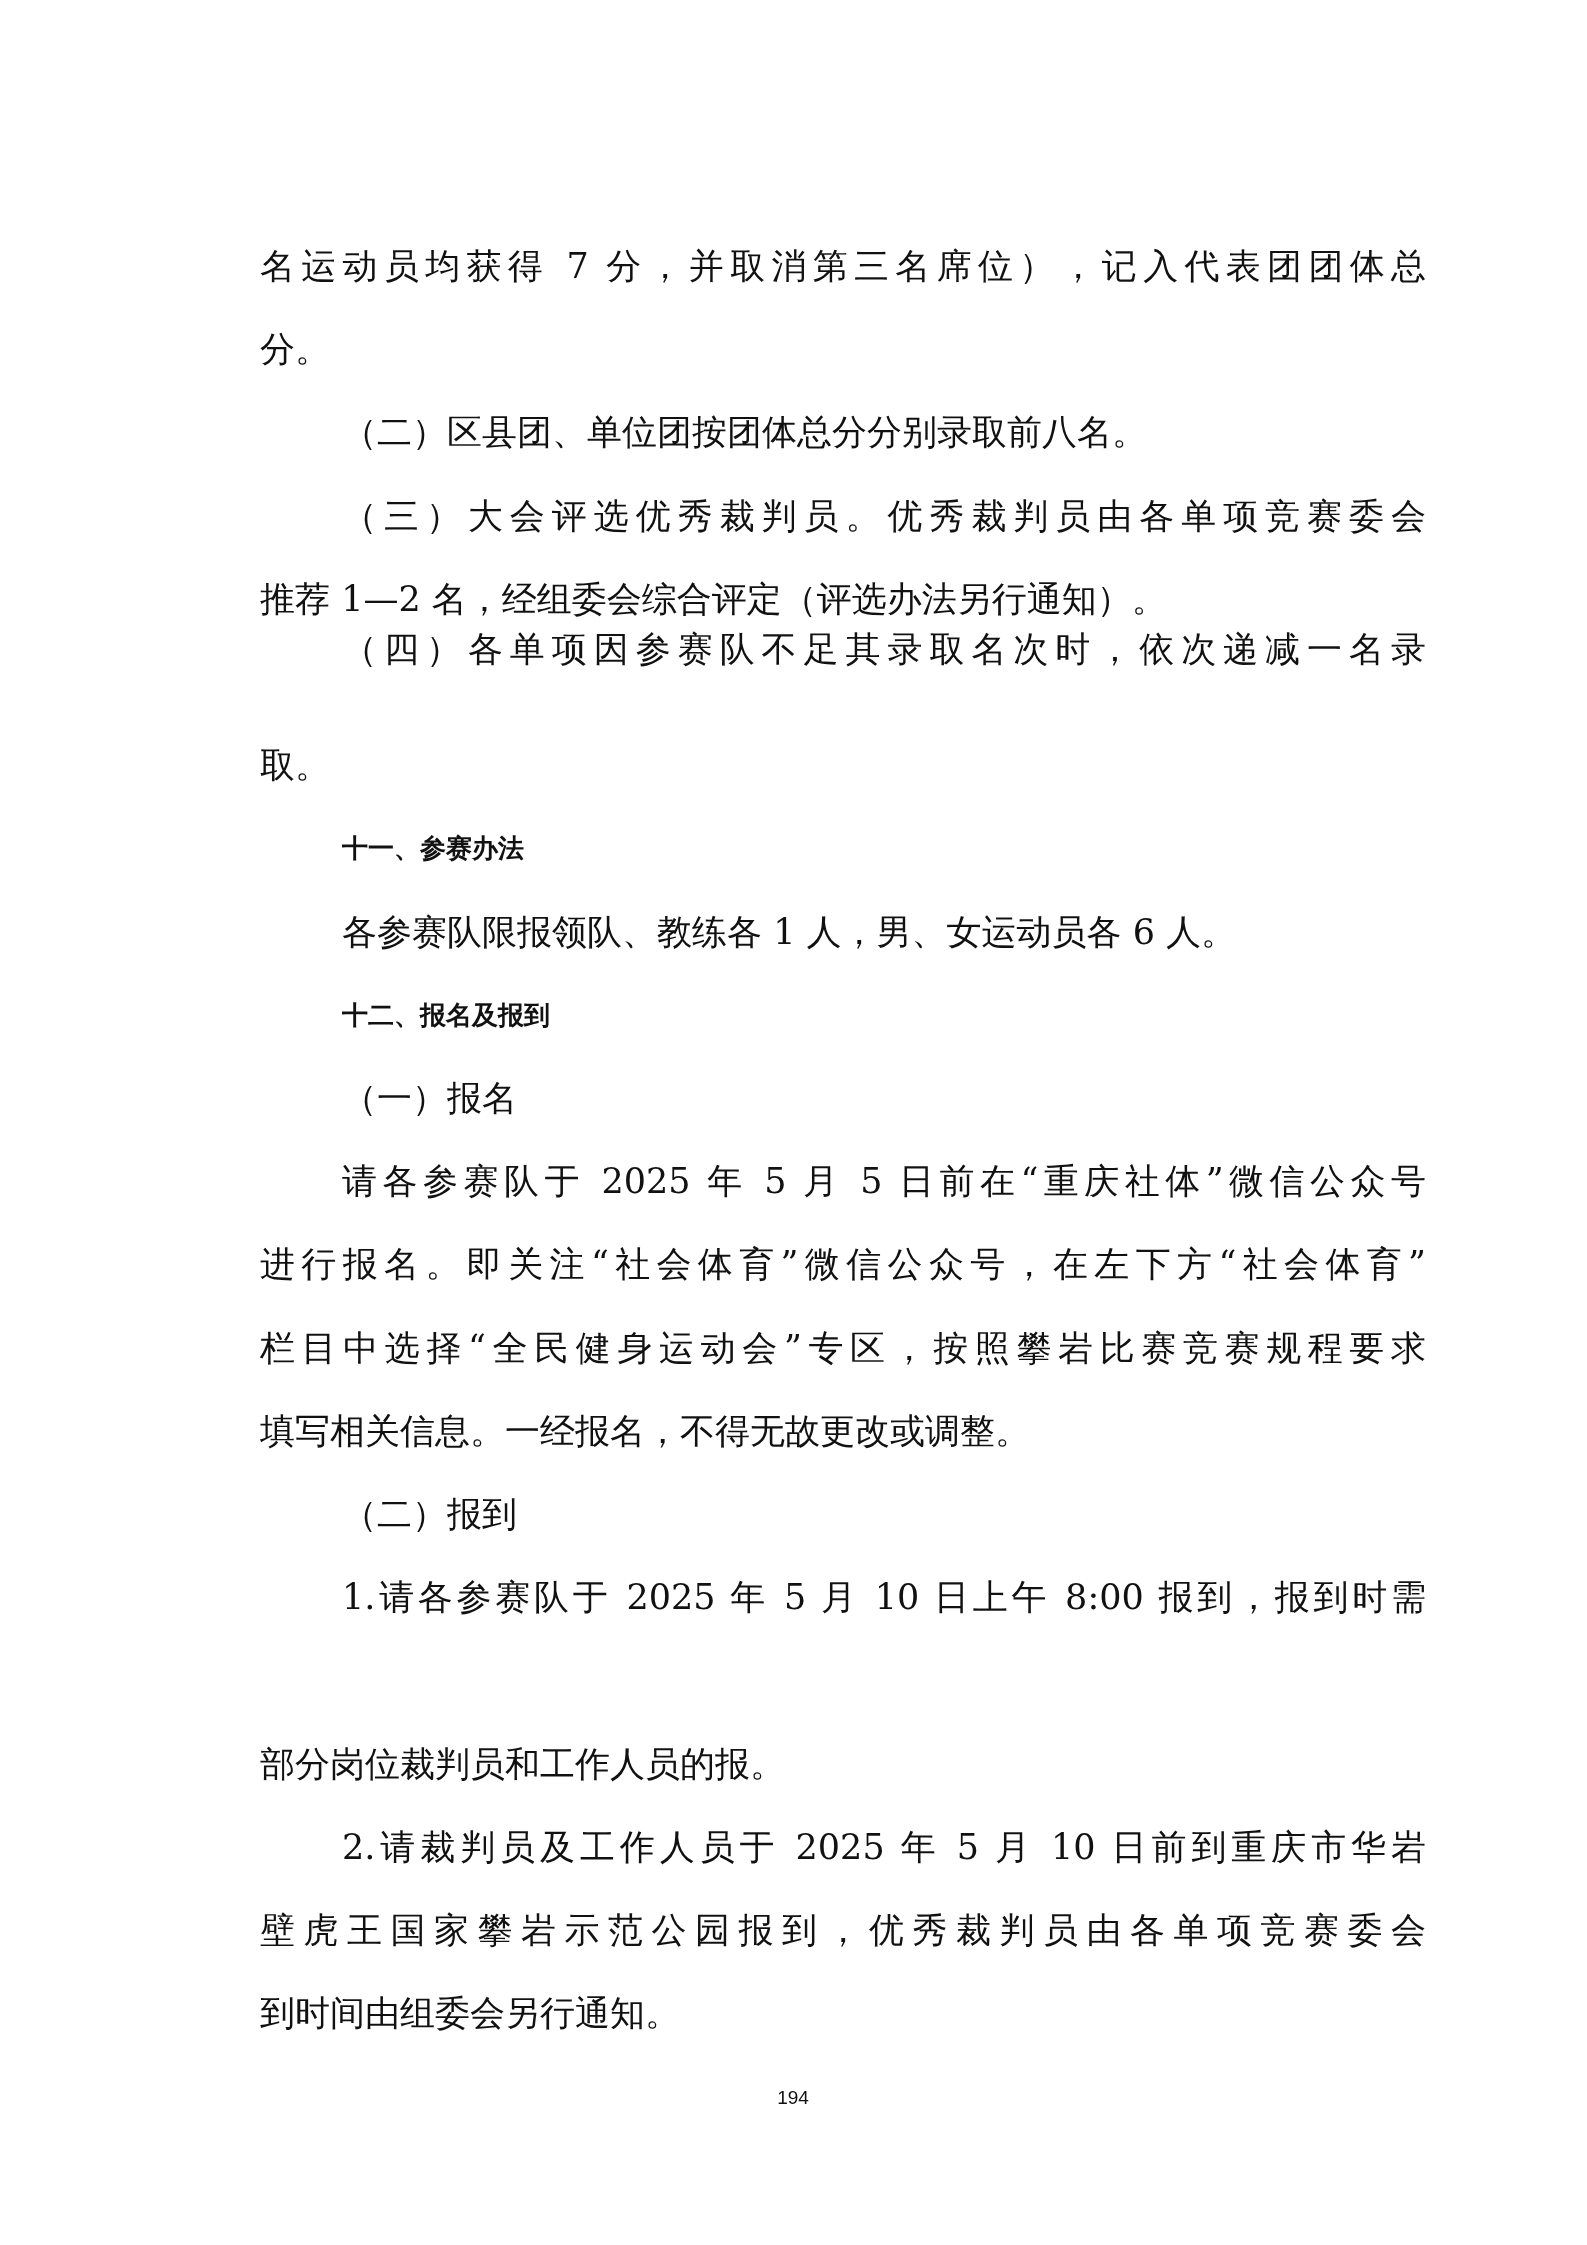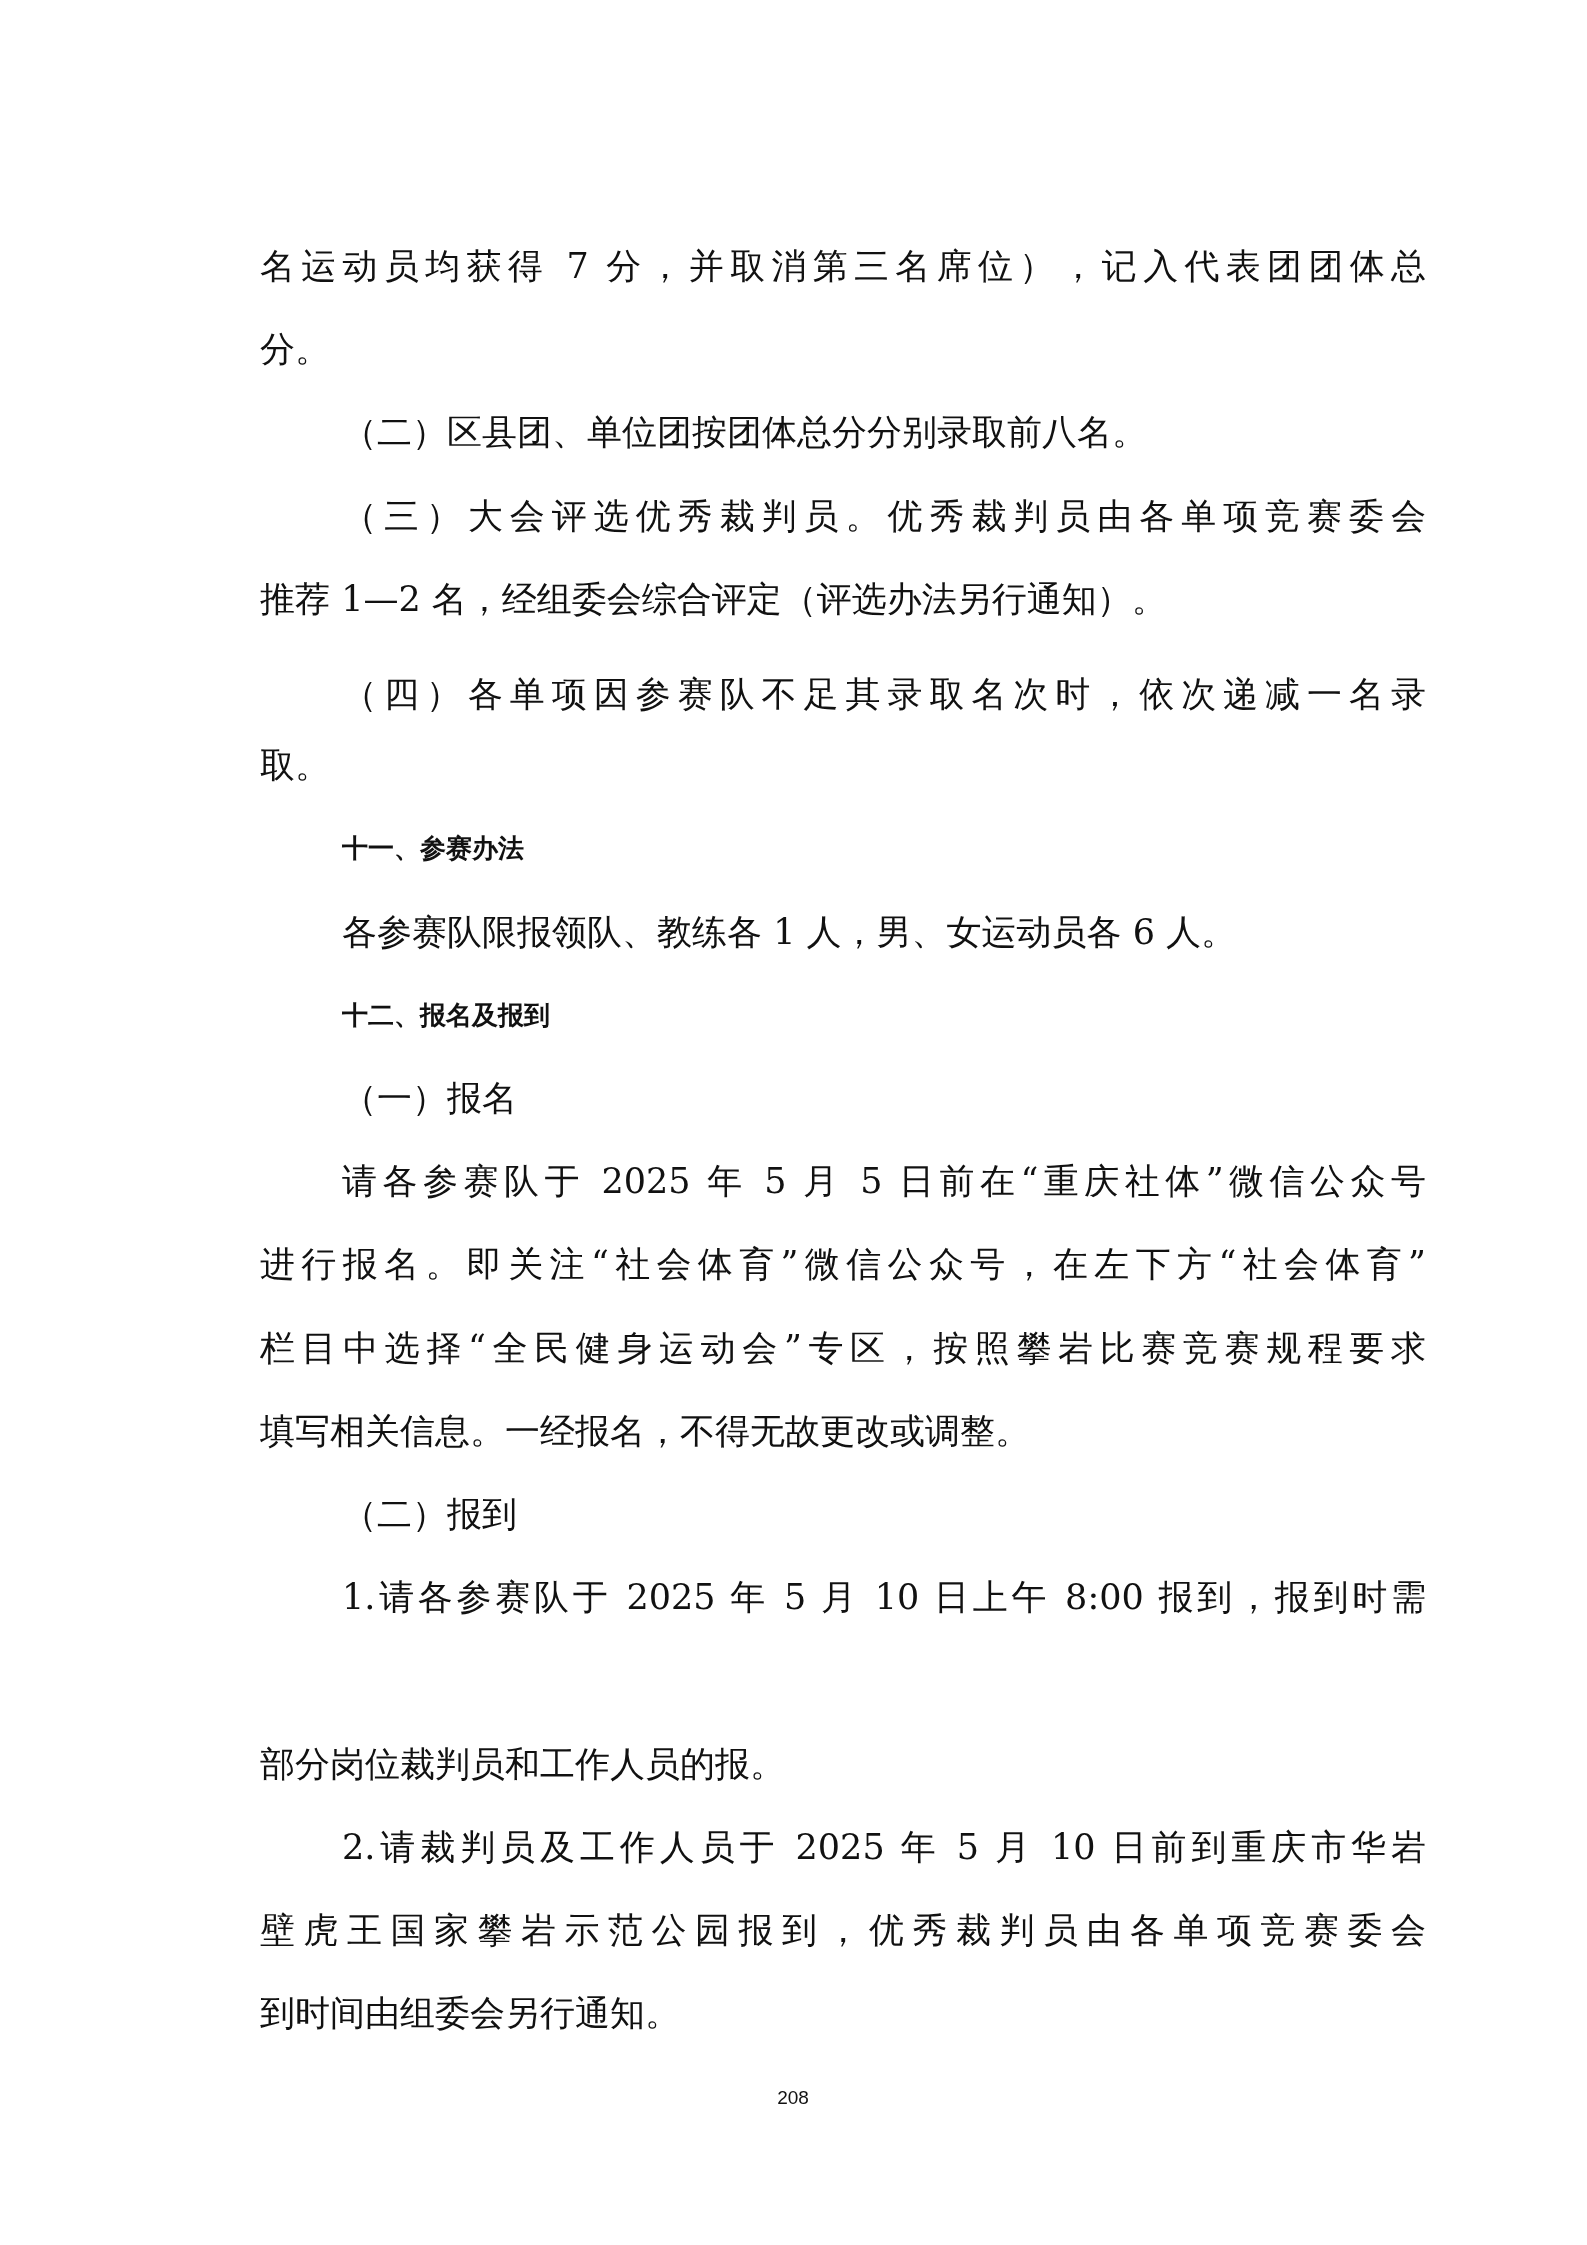--- a/index.html
+++ b/index.html
@@ -38,31 +38,31 @@
 </style>
 </head>
 <body>
 
 <div class="page">
   <div class="line" style="top: 241px;">名运动员均获得 7 分，并取消第三名席位），记入代表团团体总</div>
   <div class="line last" style="top: 324px;">分。</div>
   <div class="line indent last" style="top: 407px;">（二）区县团、单位团按团体总分分别录取前八名。</div>
   <div class="line indent" style="top: 491px;">（三）大会评选优秀裁判员。优秀裁判员由各单项竞赛委会</div>
   <div class="line last" style="top: 574px;">推荐 1—2 名，经组委会综合评定（评选办法另行通知）。</div>
-  <div class="line indent" style="top: 669px;">（四）各单项因参赛队不足其录取名次时，依次递减一名录</div>
+  <div class="line indent" style="top: 624px;">（四）各单项因参赛队不足其录取名次时，依次递减一名录</div>
   <div class="line last" style="top: 740px;">取。</div>
   <div class="line indent last heading" style="top: 823px;">十一、参赛办法</div>
   <div class="line indent last" style="top: 907px;">各参赛队限报领队、教练各 1 人，男、女运动员各 6 人。</div>
   <div class="line indent last heading" style="top: 990px;">十二、报名及报到</div>
   <div class="line indent last" style="top: 1073px;">（一）报名</div>
   <div class="line indent" style="top: 1156px;">请各参赛队于 2025 年 5 月 5 日前在“重庆社体”微信公众号</div>
   <div class="line" style="top: 1239px;">进行报名。即关注“社会体育”微信公众号，在左下方“社会体育”</div>
   <div class="line" style="top: 1323px;">栏目中选择“全民健身运动会”专区，按照攀岩比赛竞赛规程要求</div>
   <div class="line last" style="top: 1406px;">填写相关信息。一经报名，不得无故更改或调整。</div>
   <div class="line indent last" style="top: 1489px;">（二）报到</div>
   <div class="line indent" style="top: 1572px;">1.请各参赛队于 2025 年 5 月 10 日上午 8:00 报到，报到时需</div>
   <div class="line last" style="top: 1739px;">部分岗位裁判员和工作人员的报。</div>
   <div class="line indent" style="top: 1822px;">2.请裁判员及工作人员于 2025 年 5 月 10 日前到重庆市华岩</div>
   <div class="line" style="top: 1905px;">壁虎王国家攀岩示范公园报到，优秀裁判员由各单项竞赛委会</div>
   <div class="line last" style="top: 1988px;">到时间由组委会另行通知。</div>
 
-  <div class="pagenum">208</div>
+  <div class="pagenum">194</div>
 </div>
 
 </body></html>

